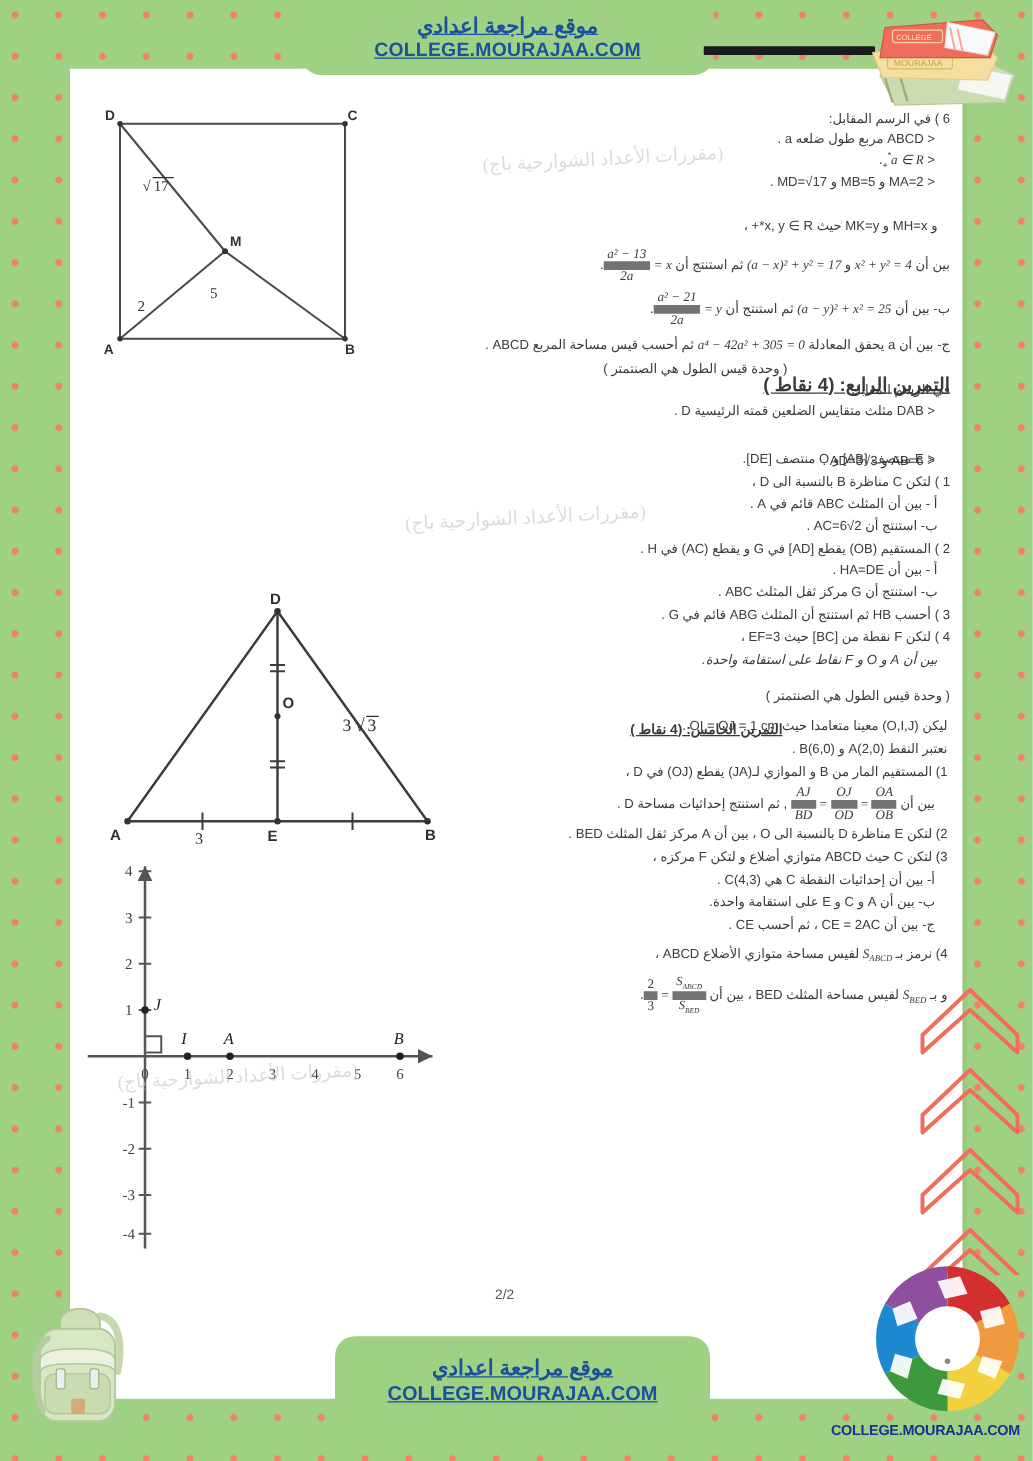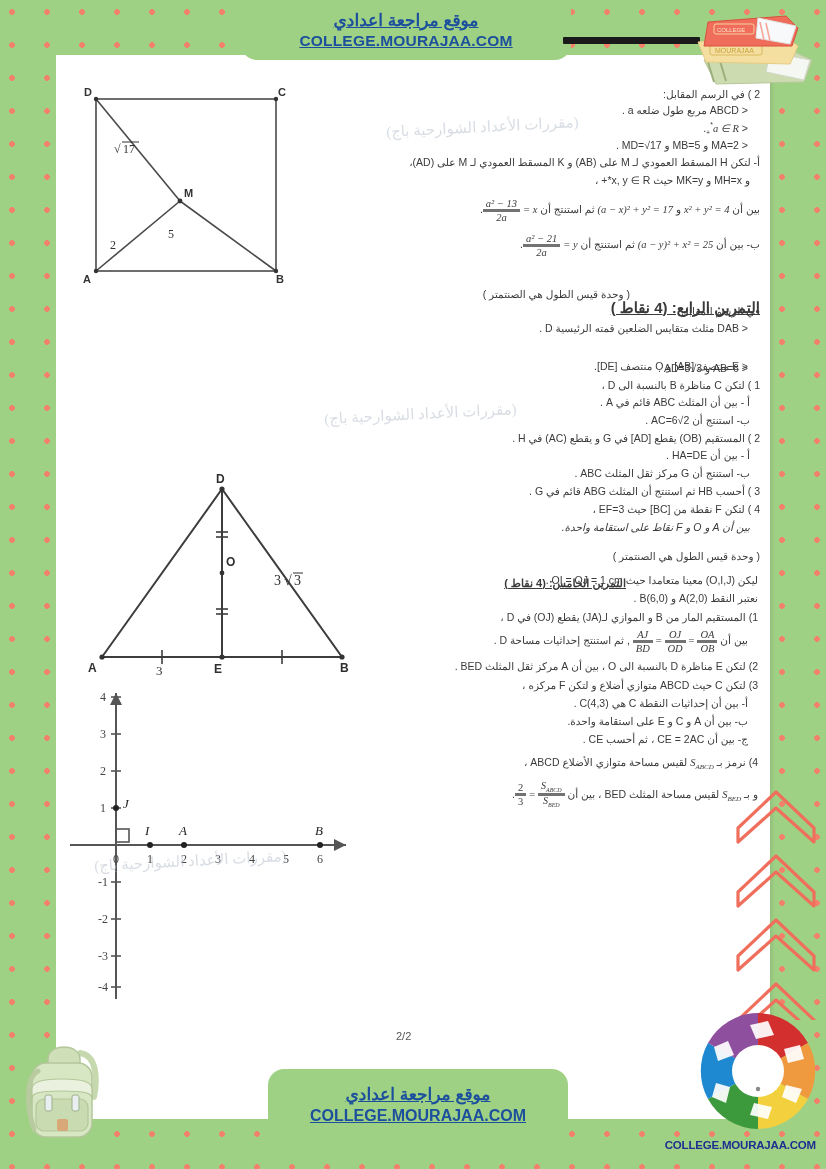--- a/index.html
+++ b/index.html
@@ -107,21 +107,21 @@
   }
   .bold { font-weight:bold; }
   .uline { text-decoration:underline; }
 
   .mathi { font-family:"Liberation Serif", serif; font-style:italic; }
   .mathu { font-family:"Liberation Serif", serif; font-style:normal; }
 
   
   .frac { display:inline-block; vertical-align:middle; text-align:center; line-height:1.05;
           font-family:"Liberation Serif", serif; font-style:italic; }
-  .frac .num { border-bottom:3px solid #737373; padding:0 3px; display:block; }
+  .frac .num { border-bottom:7px solid #737373; padding:0 3px; display:block; }
   .frac .den { display:block; padding:0 3px; }
 
   
   .wm {
     position:absolute; color:#b9c2ce; opacity:.55;
     font-size:14px; direction:rtl; white-space:nowrap;
     font-family:"Liberation Serif", serif;
     transform:rotate(-3deg); pointer-events:none;
   }
 
@@ -354,30 +354,29 @@
         <text x="109" y="148">A</text>
         <text x="245" y="148">B</text>
       </g>
     </svg>
   </div>
 
   <div class="wm" style="left:330px; top:63px; font-size:15px;">(مقررات الأعداد الشوارحية باج)</div>
   <div class="wm" style="left:268px; top:350px; font-size:15px;">(مقررات الأعداد الشوارحية باج)</div>
   <div class="wm" style="left:38px; top:797px; font-size:15px;">(مقررات الأعداد الشوارحية باج)</div>
 
-  <div class="txt" style="right:10px; top:33px;">2 ) في الرسم المقابل:</div>
+  <div class="txt" style="right:10px; top:33px;">6 ) في الرسم المقابل:</div>
   <div class="txt" style="right:22px; top:49px;">&lt; ABCD مربع طول ضلعه a .</div>
 
   <div class="txt" style="right:22px; top:66px;">
     <span>&lt;</span>
     <span class="mathi">a ∈ R</span><sup style="font-size:7px">*</sup><sub style="font-size:7px">+</sub>.
   </div>
 
   <div class="txt" style="right:22px; top:84px;">&lt; MA=2 و MB=5 و MD=√17 .</div>
-  <div class="txt" style="right:10px; top:101px;">أ- لتكن H المسقط العمودي لـ M على (AB) و K المسقط العمودي لـ M على (AD)،</div>
   <div class="txt" style="right:20px; top:119px;">و MH=x و MK=y حيث x, y ∈ R*+ ،</div>
 
   <div class="txt" style="right:10px; top:143px;">
     <span>بين أن</span>
     <span class="mathi" style="direction:ltr; display:inline-block;">x² + y² = 4</span>
     <span>و</span>
     <span class="mathi" style="direction:ltr; display:inline-block;">(a − x)² + y² = 17</span>
     <span>ثم استنتج أن</span>
     <span class="mathi">x =</span>
     <span class="frac">
@@ -390,20 +389,25 @@
     <span>ب- بين أن</span>
     <span class="mathi" style="direction:ltr; display:inline-block;">(a − y)² + x² = 25</span>
     <span>ثم استنتج أن</span>
     <span class="mathi">y =</span>
     <span class="frac">
       <span class="num">a² − 21</span>
       <span class="den">2a</span>
     </span>.
   </div>
 
+  <div class="txt" style="right:10px; top:214px;">
+    <span>ج- بين أن a يحقق المعادلة</span>
+    <span class="mathi" style="direction:ltr; display:inline-block;">a⁴ − 42a² + 305 = 0</span>
+    <span>ثم أحسب قيس مساحة المربع ABCD .</span>
+  </div>
 
   <div class="txt bold uline" style="right:10px; top:244px; font-size:15px;">التمرين الرابع: (4 نقاط )</div>
   <div class="txt" style="right:140px; top:233px;">( وحدة قيس الطول هي الصنتمتر )</div>
   <div class="txt" style="right:10px; top:250px;">في الرسم المقابل:</div>
   <div class="txt" style="right:22px; top:267px;">&lt; DAB مثلث متقايس الضلعين قمته الرئيسية D .</div>
   <div class="txt" style="right:22px; top:286px;margin-top:21px;">&lt; AB=6 و AD=3√3 .</div>
   <div class="txt" style="right:22px; top:305px;">&lt; E منتصف [AB] و O منتصف [DE].</div>
 
   <div class="txt" style="right:10px; top:324px;">1 ) لتكن C مناظرة B بالنسبة الى D ،</div>
   <div class="txt" style="right:20px; top:341px;">أ - بين أن المثلث ABC قائم في A .</div>

